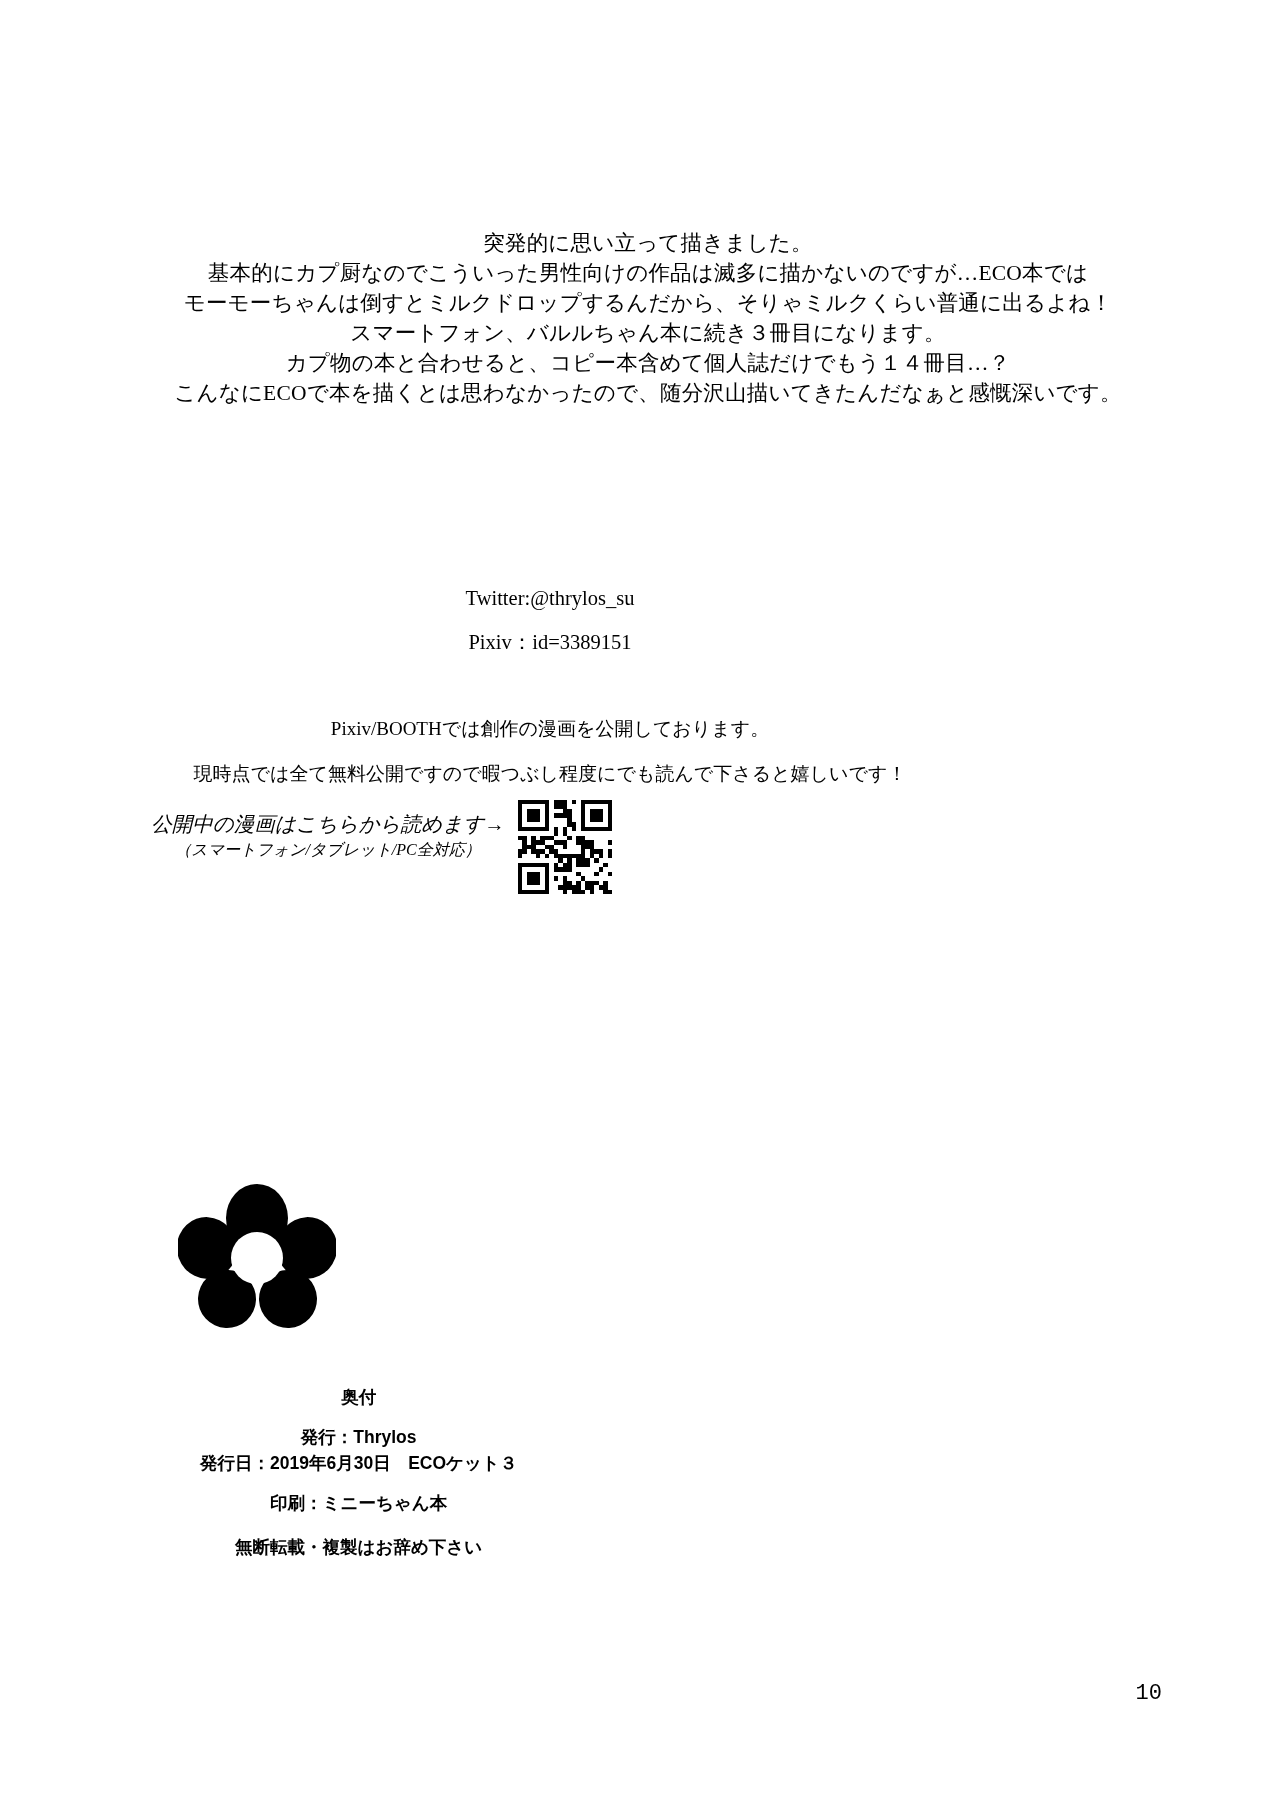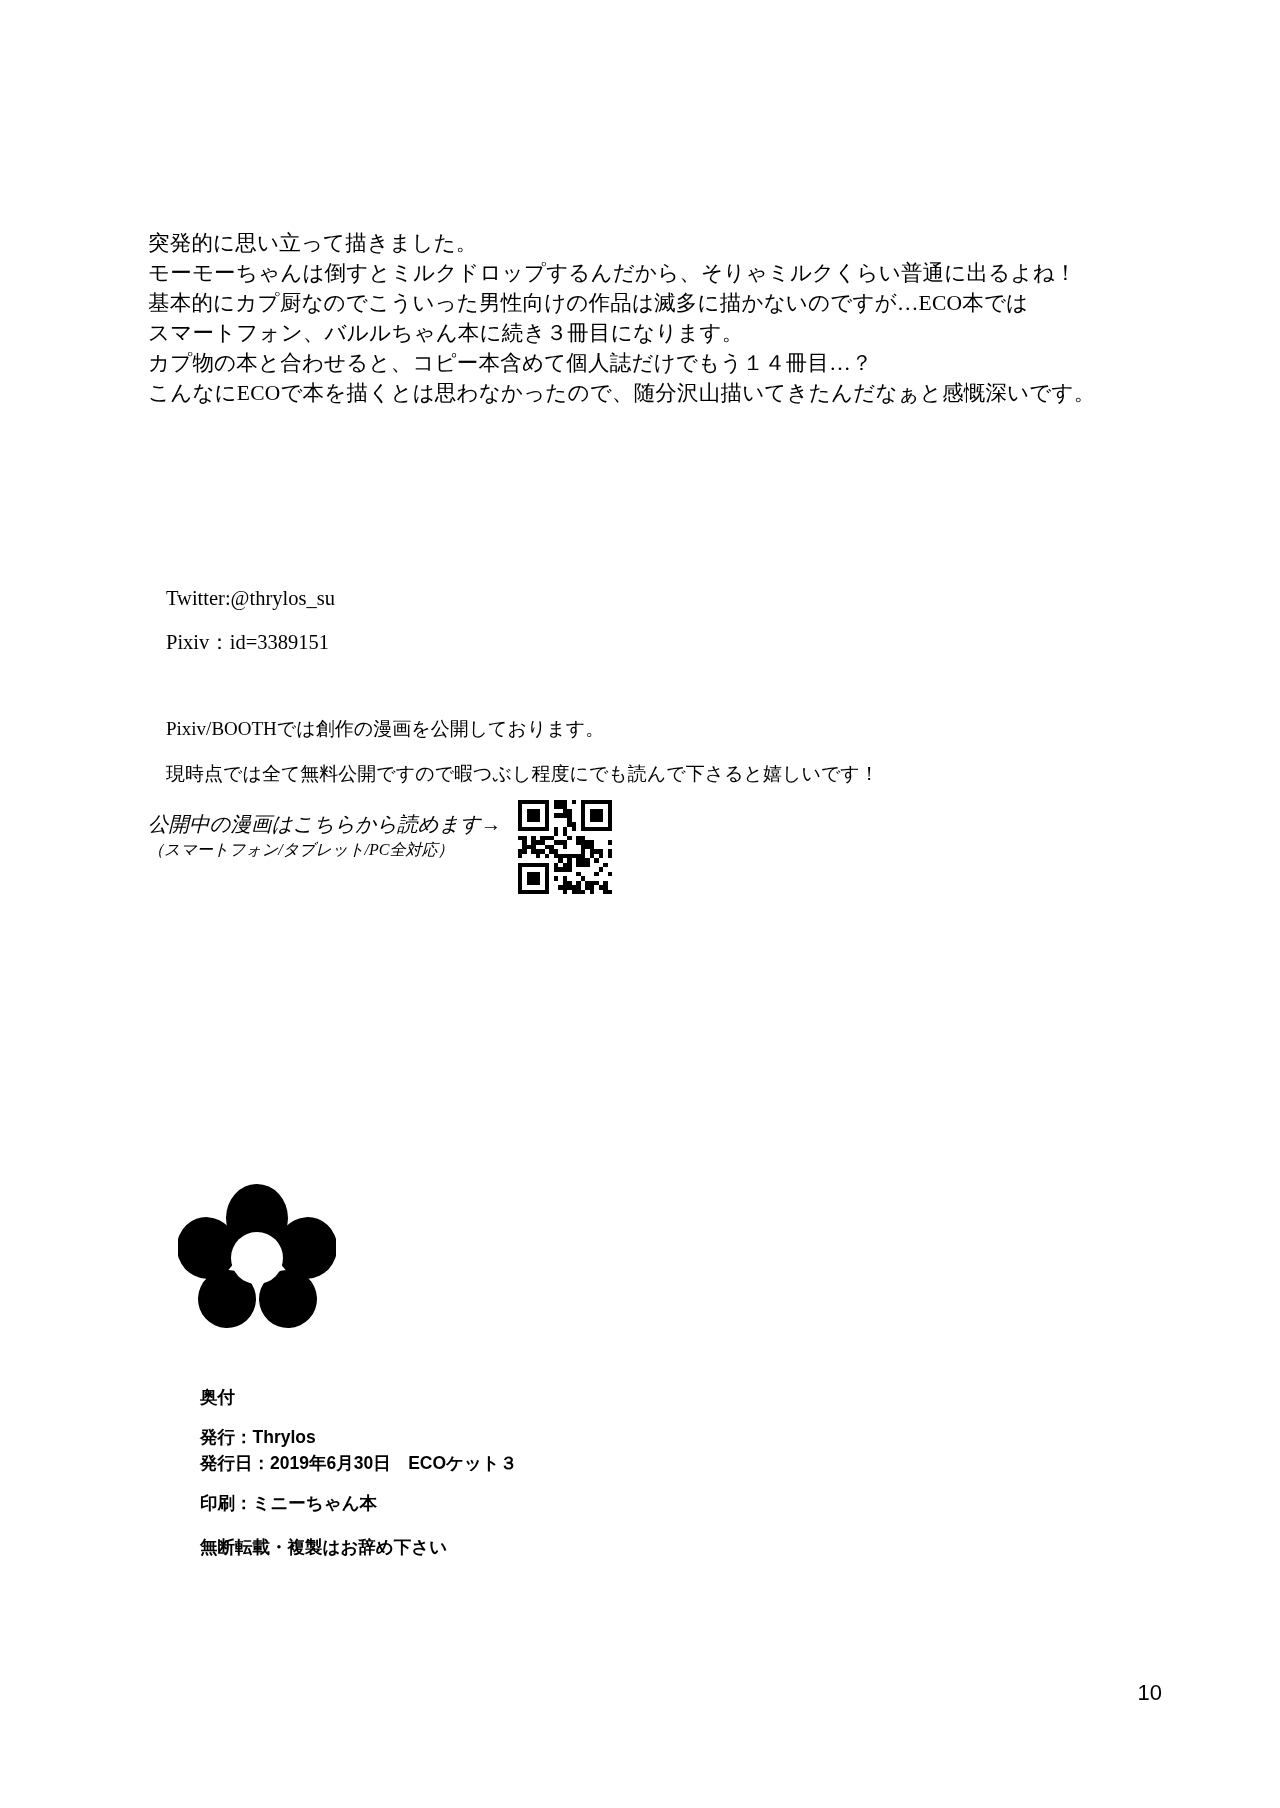--- a/index.html
+++ b/index.html
@@ -12,20 +12,21 @@
     height: 1808px;
     position: relative;
     font-family: "Liberation Serif", serif;
     color: #000000;
     overflow: hidden;
   }
 
   .page {
     position: absolute;
     inset: 0;
+    text-align: center;
   }
 
   
   .afterword {
     position: absolute;
     left: 148px;
     top: 228px;
     width: 1000px;
   }
   .afterword p {
@@ -125,32 +126,32 @@
   }
   .colophon .spacer-sm { height: 14px; }
   .colophon .spacer-md { height: 18px; }
 
   
   .page-number {
     position: absolute;
     right: 118px;
     bottom: 102px;
     font-size: 22px;
-    font-family: Liberation Sans, sans-serif;
+    font-family: Liberation Mono, monospace;
   }
 </style>
 </head>
 <body>
 
 <div class="page">
 
   <div class="afterword">
     <p>突発的に思い立って描きました。</p>
+    <p>基本的にカプ厨なのでこういった男性向けの作品は滅多に描かないのですが…ECO本では</p>
     <p>モーモーちゃんは倒すとミルクドロップするんだから、そりゃミルクくらい普通に出るよね！</p>
-    <p>基本的にカプ厨なのでこういった男性向けの作品は滅多に描かないのですが…ECO本では</p>
     <p>スマートフォン、バルルちゃん本に続き３冊目になります。</p>
     <p>カプ物の本と合わせると、コピー本含めて個人誌だけでもう１４冊目…？</p>
     <p>こんなにECOで本を描くとは思わなかったので、随分沢山描いてきたんだなぁと感慨深いです。</p>
   </div>
 
   <div class="contact">
     <p>Twitter:@thrylos_su</p>
     <p>Pixiv：id=3389151</p>
     <div class="gap"></div>
     <div class="note">

